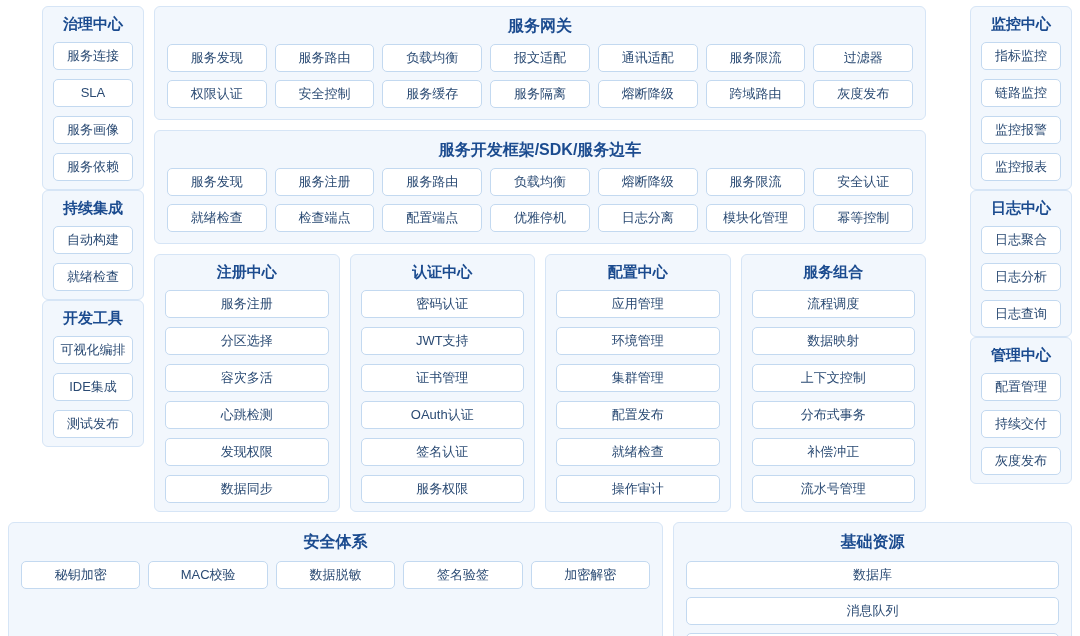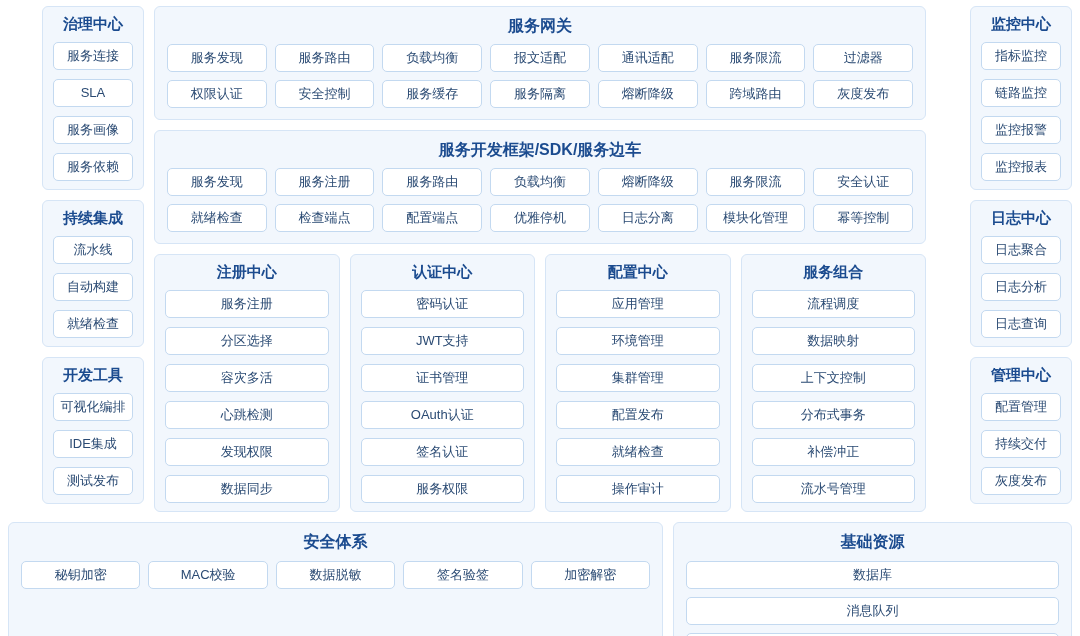--- a/index.html
+++ b/index.html
@@ -71,21 +71,20 @@
     gap: 10px;
   }
   .mid-col {
     display: flex;
     flex-direction: column;
     gap: 10px;
   }
   .left-col, .right-col {
     display: flex;
     flex-direction: column;
-    gap: 10px;
     padding-left: 34px;
   }
   .four-panels {
     display: grid;
     grid-template-columns: repeat(4, 1fr);
     gap: 10px;
   }
   .bottom-row {
     display: grid;
     grid-template-columns: 655px 1fr;
@@ -112,21 +111,20 @@
           <div class="chip">服务连接</div>
           <div class="chip">SLA</div>
           <div class="chip">服务画像</div>
           <div class="chip">服务依赖</div>
         </div>
       </div>
 
       <div class="panel">
         <div class="panel-title title-md">持续集成</div>
         <div class="col-stack">
-          <div class="chip">流水线</div>
           <div class="chip">自动构建</div>
           <div class="chip">就绪检查</div>
         </div>
       </div>
 
       <div class="panel">
         <div class="panel-title title-md">开发工具</div>
         <div class="col-stack">
           <div class="chip chip-sm">可视化编排</div>
           <div class="chip">IDE集成</div>

